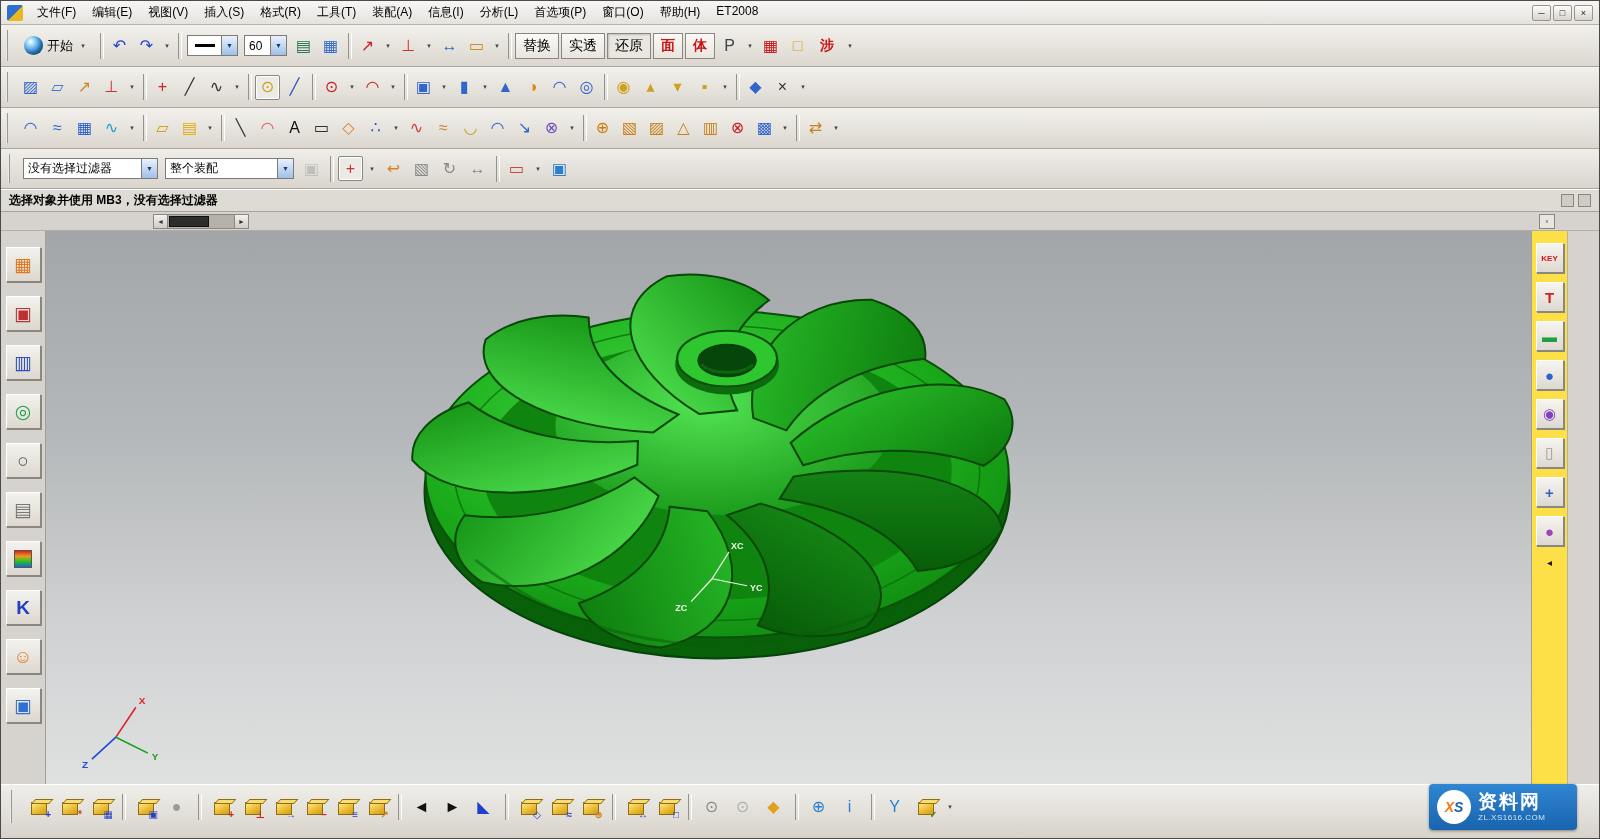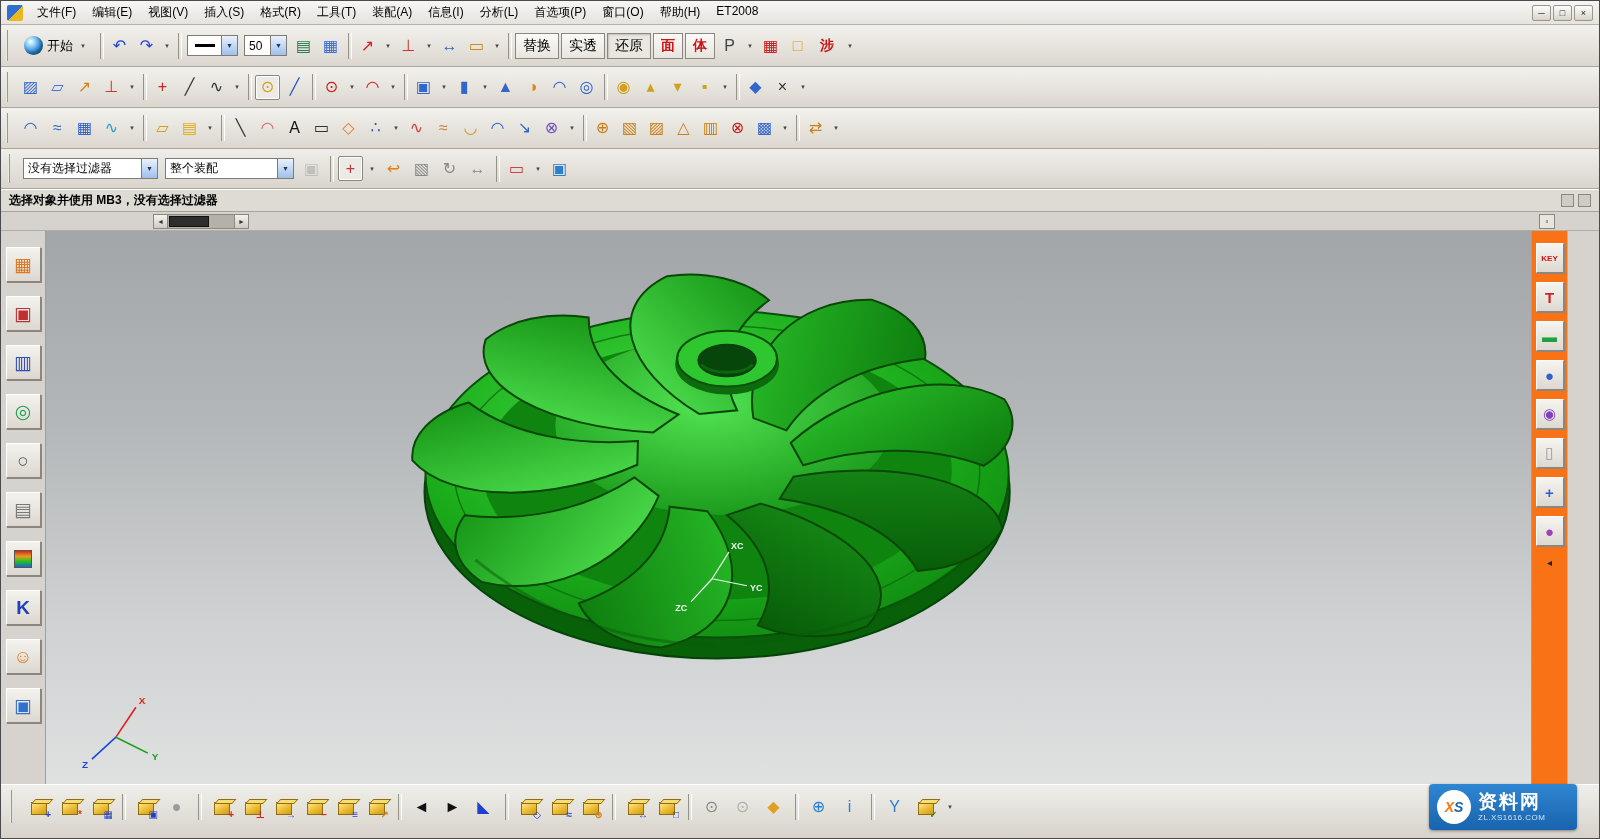--- a/index.html
+++ b/index.html
@@ -41,21 +41,21 @@
 .harrow{width:15px;height:15px;background:linear-gradient(#f4f2ee,#cfccc5);border:1px solid #8a8680;font-size:7px;display:flex;align-items:center;justify-content:center;color:#333}
 .htrack{width:66px;height:15px;background:#b5b1a9;border-top:1px solid #8a8680;border-bottom:1px solid #8a8680;position:relative}
 .hthumb{position:absolute;left:1px;top:1px;width:40px;height:11px;background:#2d2d2d;border:1px solid #111}
 .stripbtn{margin-left:auto;margin-right:44px;width:16px;height:15px;border:1px solid #8a8680;background:#e8e5df;font-size:8px;display:flex;align-items:center;justify-content:center}
 #main{flex:1;display:flex;min-height:0}
 #leftbar{width:45px;background:#d6d3ce;border-right:1px solid #a39f97;display:flex;flex-direction:column;align-items:center;padding-top:16px;gap:14px}
 .sic{width:35px;height:35px;flex:none;background:linear-gradient(#f4f2ee,#dcd8d0);border:1px solid #fff;border-right-color:#8a8680;border-bottom-color:#8a8680;box-shadow:1px 1px 0 #8a8680;display:flex;align-items:center;justify-content:center;font-size:19px;font-weight:bold}
 .chip{width:18px;height:18px;border:1px solid #555;display:block}
 #viewport{flex:1;position:relative;background:linear-gradient(180deg,#a2a6a8 0%,#b4b7b9 35%,#cfd1d2 70%,#dfe1e1 100%);overflow:hidden}
 #viewport svg{position:absolute;inset:0}
-#rightbar{width:36px;background:#f97316;border-left:1px solid #a39f97;display:flex;flex-direction:column;align-items:center;padding-top:12px;gap:9px}
+#rightbar{width:36px;background:#fde047;border-left:1px solid #a39f97;display:flex;flex-direction:column;align-items:center;padding-top:12px;gap:9px}
 .ric{width:28px;height:30px;flex:none;background:linear-gradient(#f6f4f0,#ddd9d1);border:1px solid #fff;border-right-color:#8a8680;border-bottom-color:#8a8680;box-shadow:1px 1px 0 #8a8680;display:flex;align-items:center;justify-content:center;font-size:15px;font-weight:bold}
 .ric.keytxt{font-size:8px;color:#d01414;font-weight:bold}
 .ric.ricplain{border:none;background:none;box-shadow:none;width:20px;height:14px;font-size:10px}
 #rightband{width:32px;background:#d6d3ce;border-left:1px solid #b6b2aa}
 #bottombar{height:54px;background:linear-gradient(#f0eeea,#d7d3cb);border-top:1px solid #fff;display:flex;align-items:center;padding:0 6px 10px 6px;gap:6px}
 #watermark{position:absolute;right:22px;bottom:8px;width:148px;height:46px;background:linear-gradient(#2f86d2,#1963ae);border-radius:4px;display:flex;align-items:center;padding:4px 8px;gap:7px;z-index:9;box-shadow:0 1px 3px rgba(0,0,0,.4)}
 .wm-circle{width:34px;height:34px;border-radius:50%;background:#fff;display:flex;align-items:center;justify-content:center;font-weight:bold;font-style:italic;font-size:14px;flex:none}
 .wm-x{color:#f07818}.wm-s{color:#1963ae}
 .wm-site{color:#fff;font-size:19px;font-weight:bold;letter-spacing:2px;line-height:1.1}
 .wm-url{color:#cfe4f6;font-size:8px;letter-spacing:.5px}
@@ -105,21 +105,21 @@
       </div>
       <div class="dd">▾</div>
       <div class="tsep"></div>
       <div class="selwrap">
         <div class="sel" style="width: 34px;">
           <div class="lwline"></div>
         </div>
         <div class="selarrow">▼</div>
       </div>
       <div class="selwrap">
-        <div class="sel" style="width: 26px;">50</div>
+        <div class="sel" style="width: 26px;">60</div>
         <div class="selarrow">▼</div>
       </div>
       <div class="icon">
         <span style="color: rgb(42, 127, 79);">▤</span>
       </div>
       <div class="icon">
         <span style="color: rgb(58, 111, 208);">▦</span>
       </div>
       <div class="tsep"></div>
       <div class="icon">

